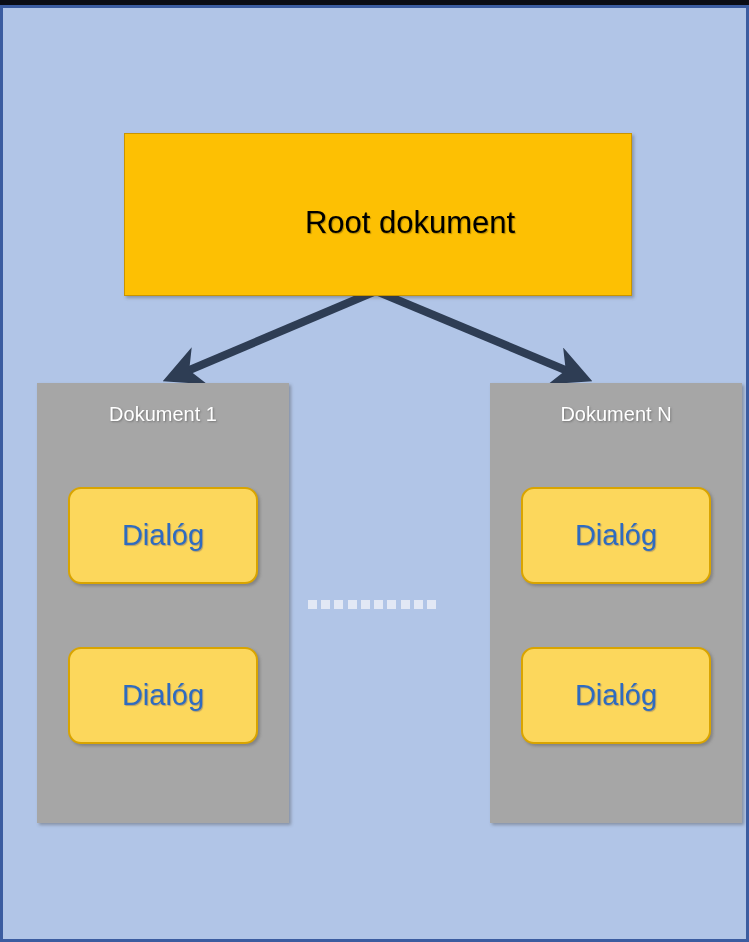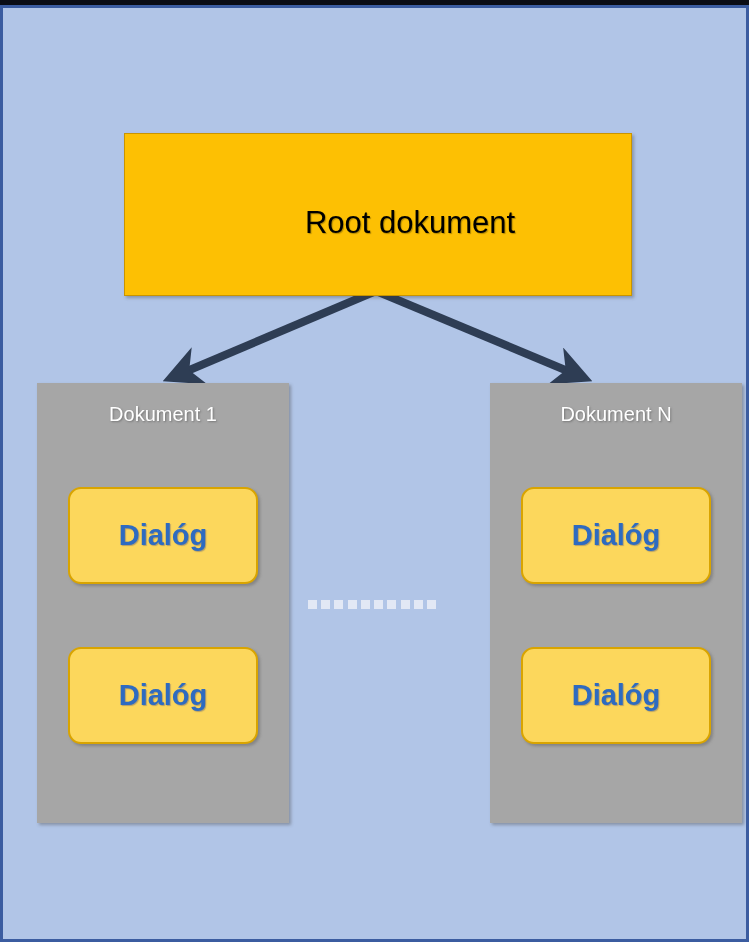--- a/index.html
+++ b/index.html
@@ -120,21 +120,20 @@
     box-sizing: border-box;
     box-shadow: 2px 2px 3px rgba(80,80,80,0.4);
     display: flex;
     align-items: center;
     justify-content: center;
   }
   .dialog-box .dialog-label {
     font-size: 29px;
     color: #2e6bc0;
     text-shadow: 1px 1px 1px rgba(90,90,120,0.45);
-    font-weight: bold;
   }
   .dialog-top    { left: 31px; top: 104px; }
   .dialog-bottom { left: 31px; top: 264px; }
 
   
   #dotted-separator {
     position: absolute;
     left: 305px;
     top: 590px;
     width: 128px;

